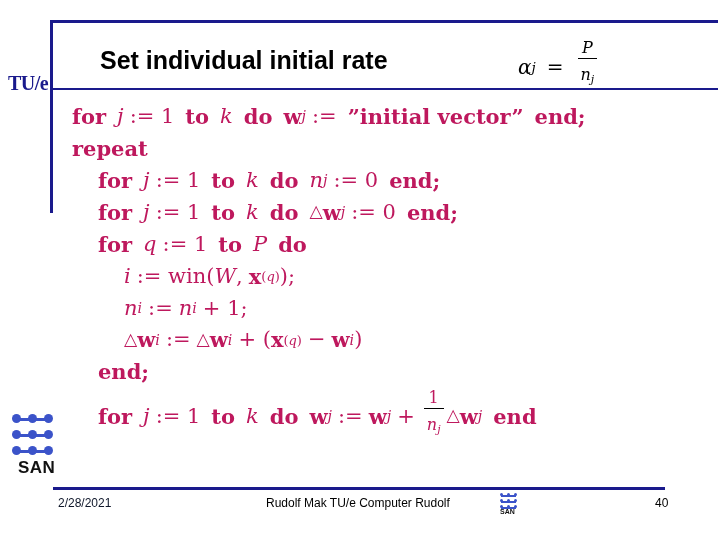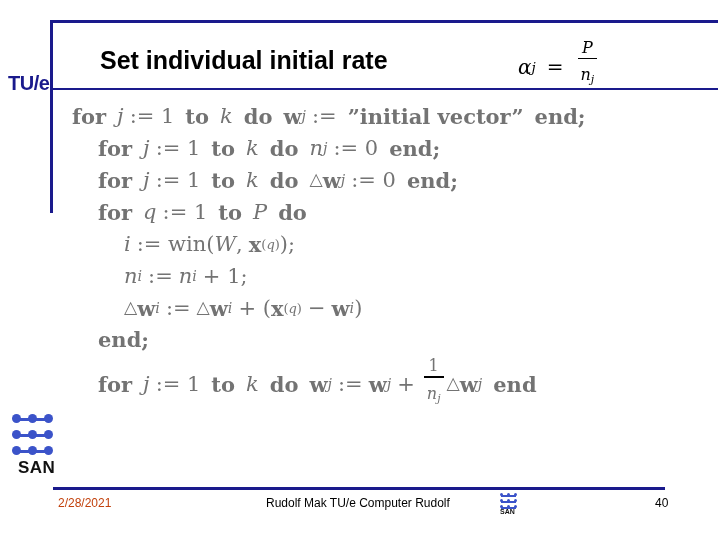--- a/index.html
+++ b/index.html
@@ -47,21 +47,21 @@
     width: 612px;
     height: 3px;
     background: #1a1a8c;
   }
 
   
   .logo-tue {
     position: absolute;
     left: 8px;
     top: 72px;
-    font-family: Liberation Sans, sans-serif;
+    font-family: Liberation Serif, serif;
     font-weight: bold;
     font-size: 20px;
     color: #1a1a8c;
     letter-spacing: -0.5px;
   }
 
   
   .logo-san {
     position: absolute;
     left: 8px;
@@ -149,21 +149,21 @@
   }
 
   
   .algo {
     position: absolute;
     left: 72px;
     top: 103px;
     width: 600px;
     font-family: "DejaVu Serif", serif;
     font-size: 21px;
-    color: #737373;
+    color: #be185d;
     line-height: 1.33;
   }
   .algo .line {
     white-space: nowrap;
     margin-bottom: 4px;
     display: flex;
     align-items: center;
   }
   .kw { font-weight: bold; }
   .ind1 { padding-left: 26px; }
@@ -176,21 +176,21 @@
   }
   .sp { display: inline-block; width: 6px; }
   .sp2 { display: inline-block; width: 11px; }
 
   
   .footer-date {
     position: absolute;
     left: 58px;
     top: 496px;
     font-size: 12px;
-    color: #c2410c;
+    color: #0f172a;
   }
   .footer-center {
     position: absolute;
     left: 266px;
     top: 496px;
     font-size: 12px;
     color: #000000;
   }
   .footer-page {
     position: absolute;
@@ -269,20 +269,23 @@
     <span class="den"><span class="mi">n</span><span class="sub">j</span></span>
   </span>
 </div>
 
 <div class="algo">
 
   <div class="line">
     <span class="kw">for</span><span class="sp2"></span><span class="mi">j</span><span class="sp"></span>:= 1<span class="sp2"></span><span class="kw">to</span><span class="sp2"></span><span class="mi">k</span><span class="sp2"></span><span class="kw">do</span><span class="sp2"></span><span class="vecbold">w</span><span class="sub">j</span><span class="sp"></span>:=<span class="sp2"></span><span class="kw">”initial vector”</span><span class="sp2"></span><span class="kw">end;</span>
   </div>
 
+  <div class="line">
+    <span class="kw">repeat</span>
+  </div>
 
   <div class="line ind1">
     <span class="kw">for</span><span class="sp2"></span><span class="mi">j</span><span class="sp"></span>:= 1<span class="sp2"></span><span class="kw">to</span><span class="sp2"></span><span class="mi">k</span><span class="sp2"></span><span class="kw">do</span><span class="sp2"></span><span class="mi">n</span><span class="sub">j</span><span class="sp"></span>:= 0<span class="sp2"></span><span class="kw">end;</span>
   </div>
 
   <div class="line ind1">
     <span class="kw">for</span><span class="sp2"></span><span class="mi">j</span><span class="sp"></span>:= 1<span class="sp2"></span><span class="kw">to</span><span class="sp2"></span><span class="mi">k</span><span class="sp2"></span><span class="kw">do</span><span class="sp2"></span><span class="tri">△</span><span class="vecbold">w</span><span class="sub">j</span><span class="sp"></span>:= 0<span class="sp2"></span><span class="kw">end;</span>
   </div>
 
   <div class="line ind1">

